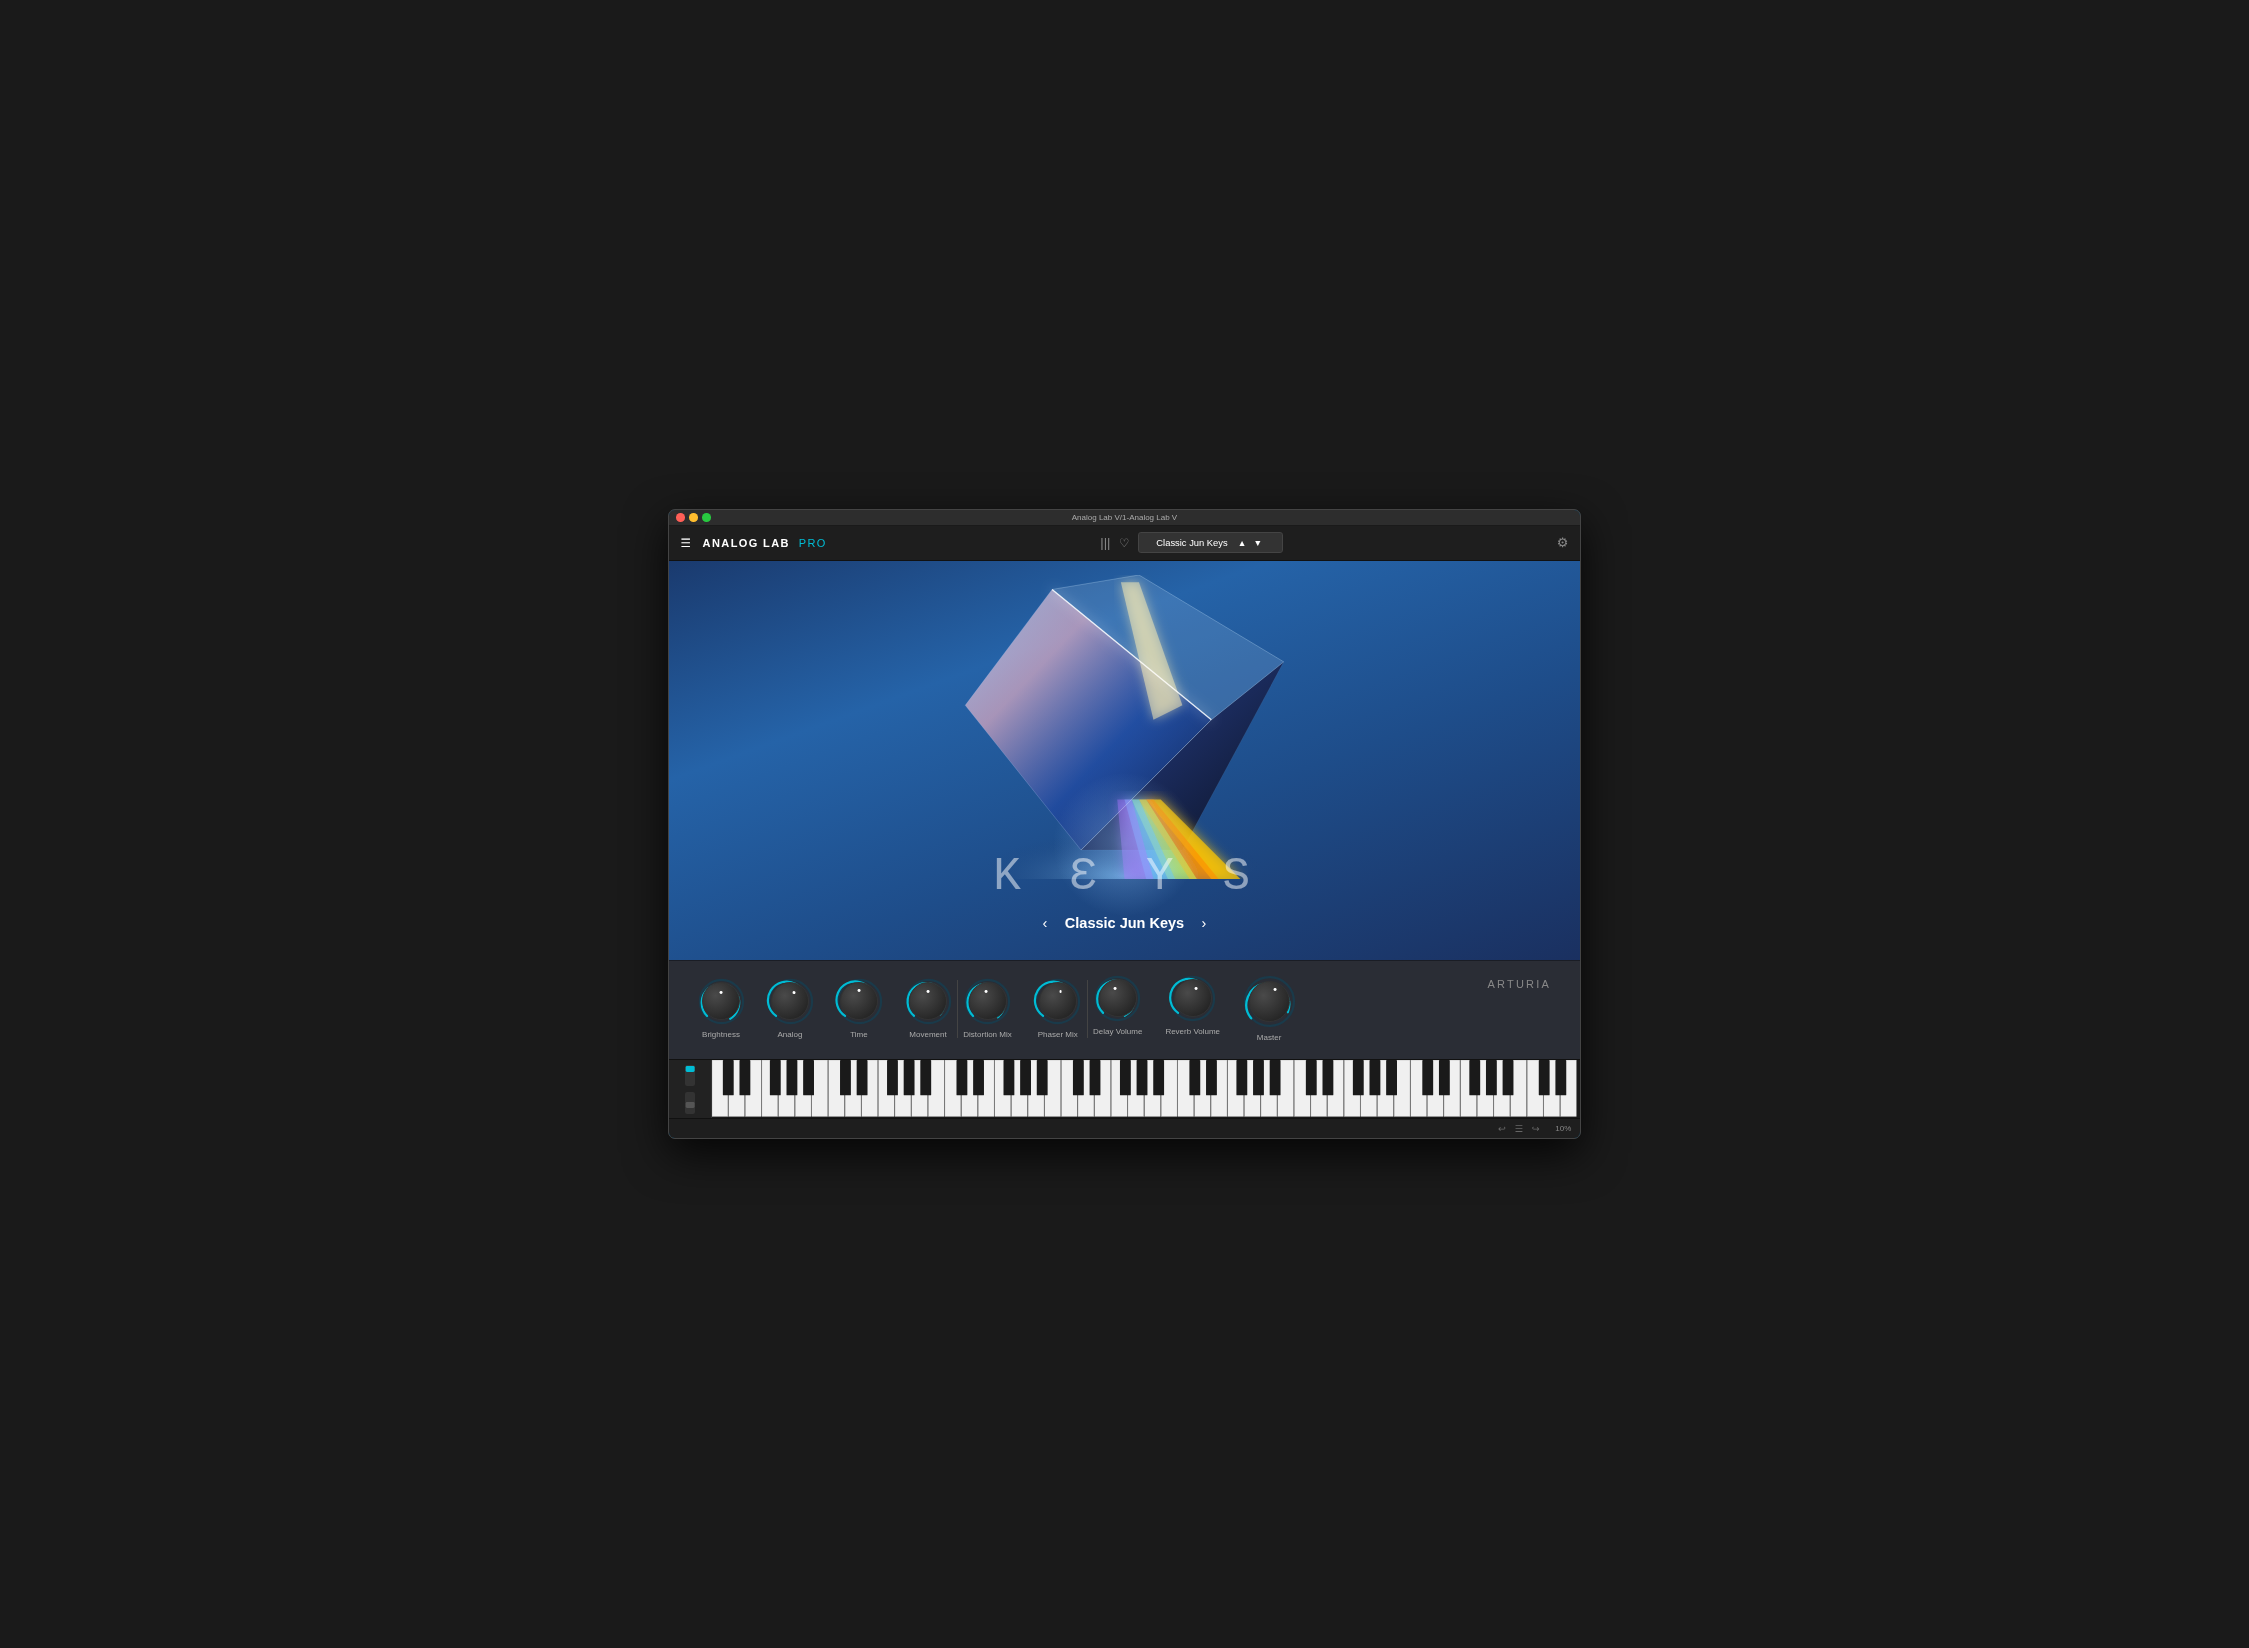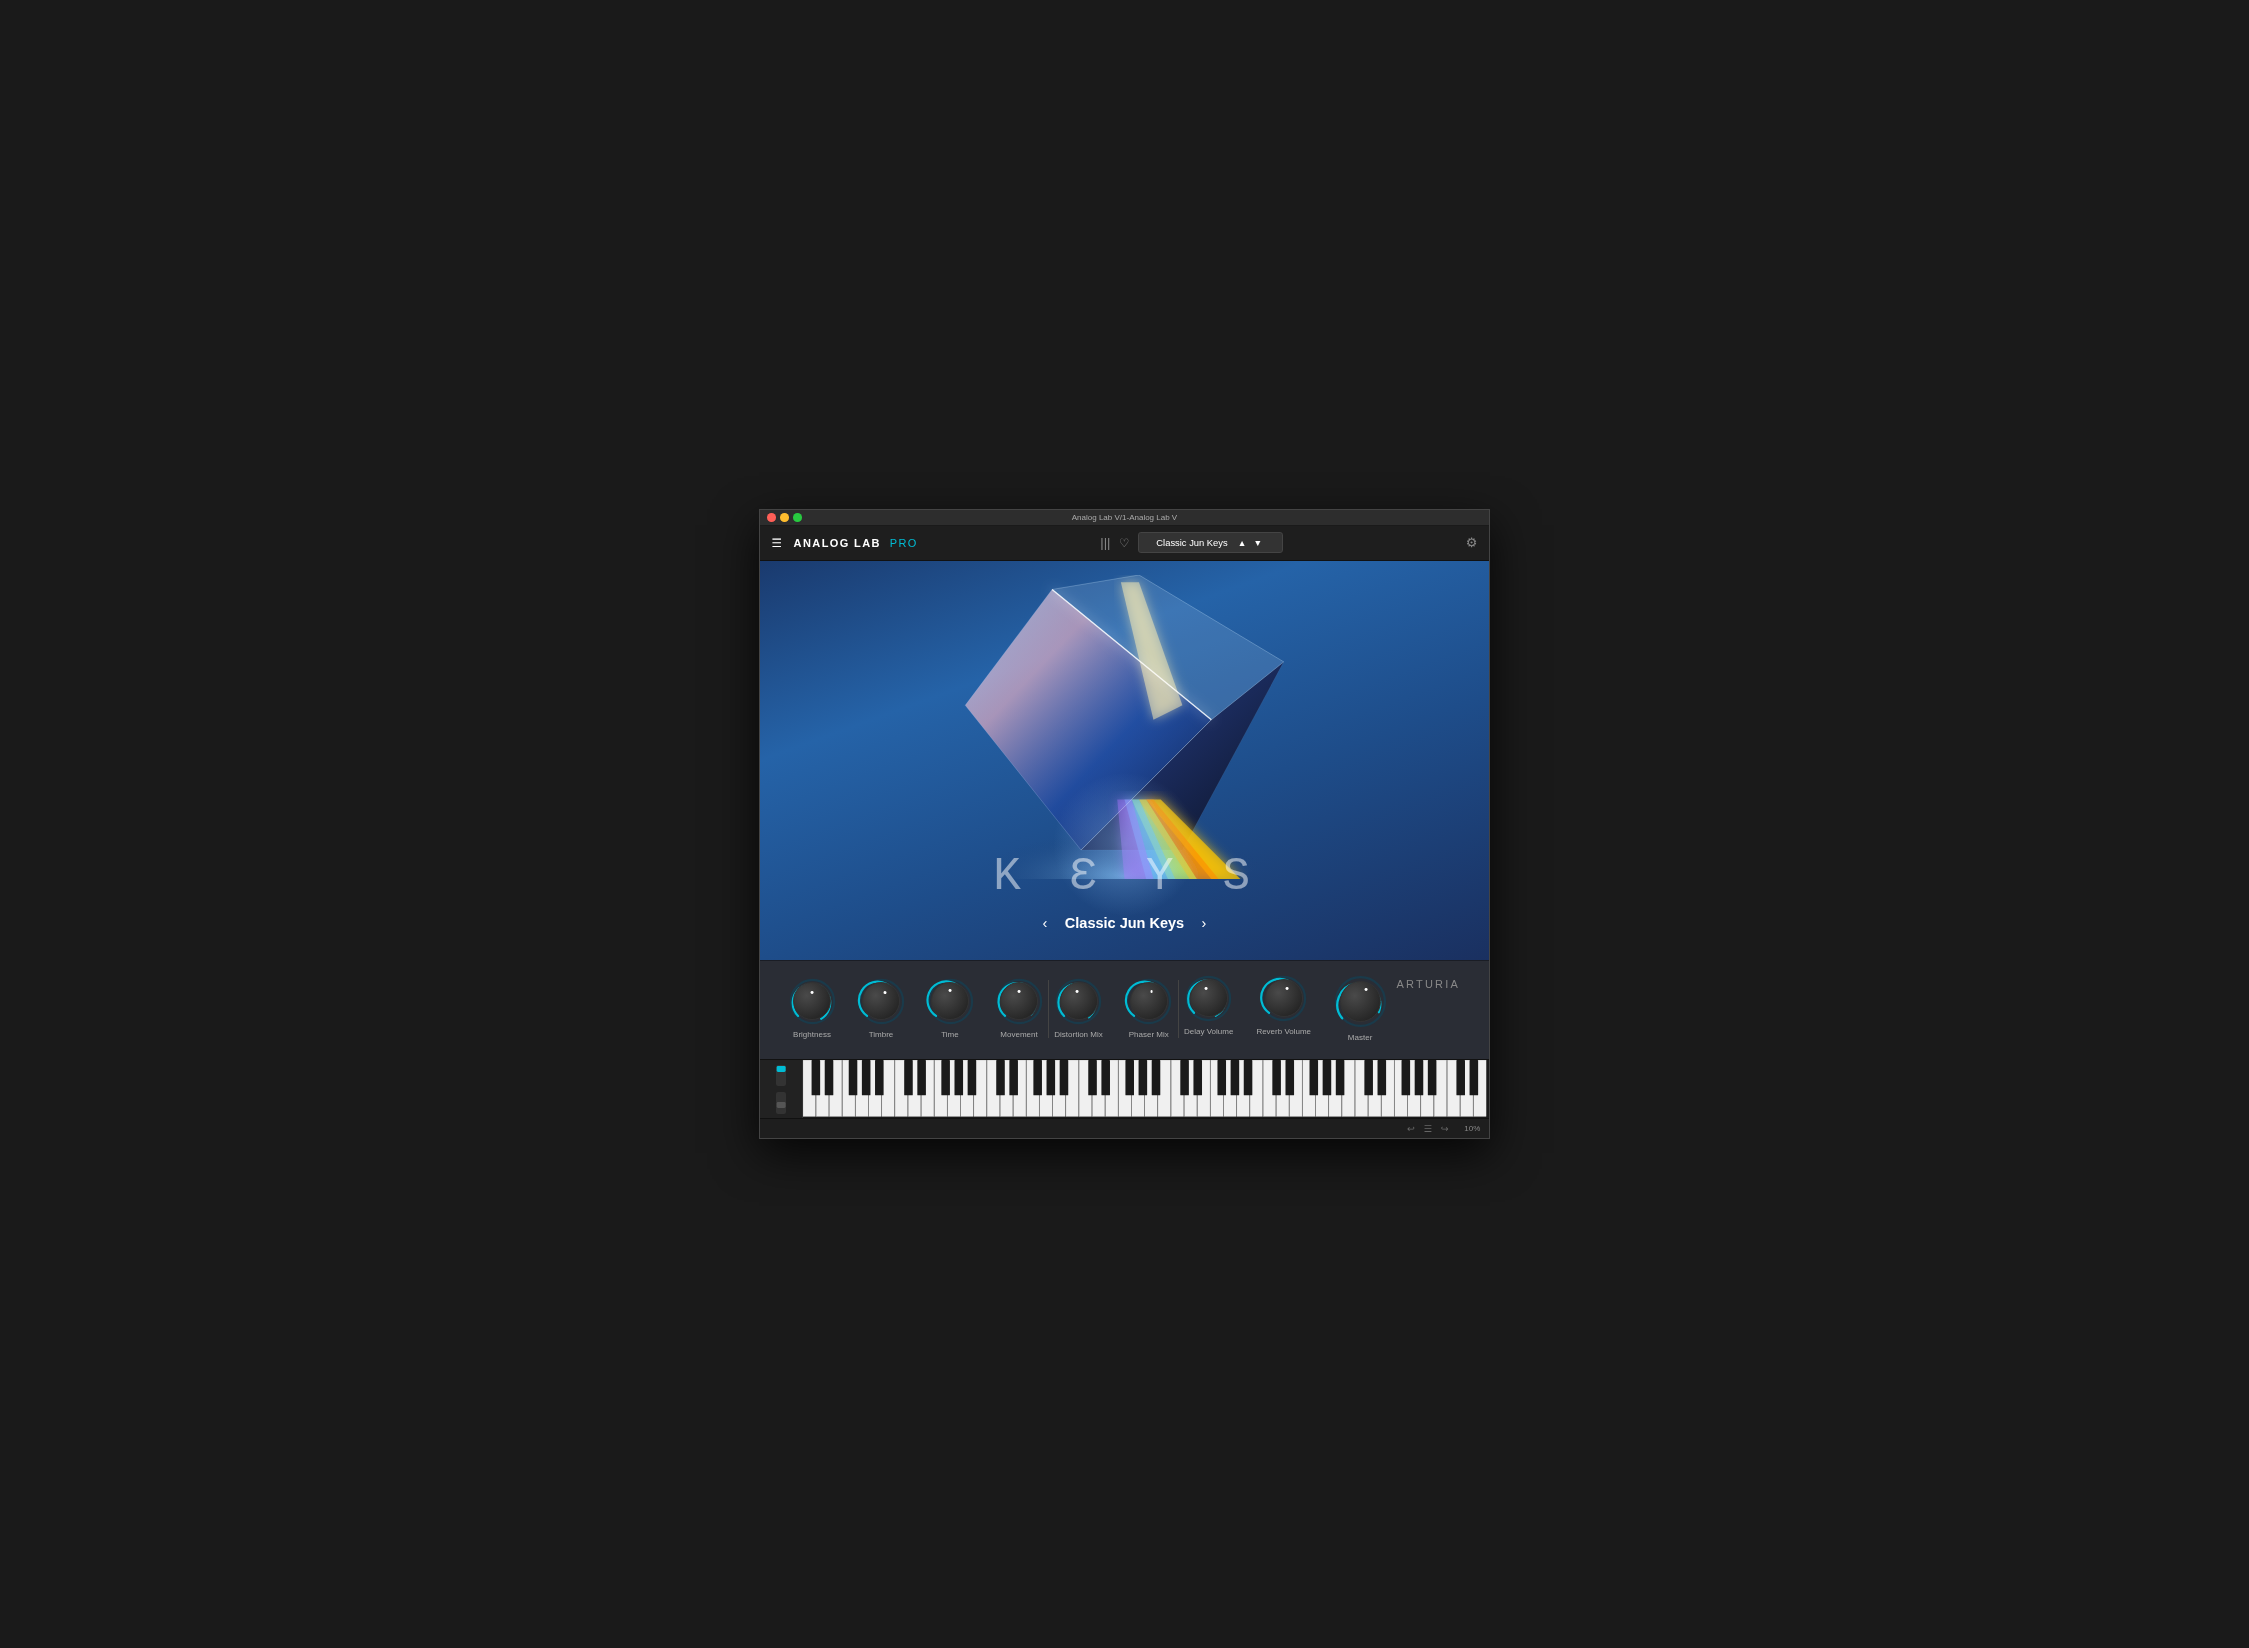--- a/index.html
+++ b/index.html
@@ -7,23 +7,23 @@
     body {
       background: #1a1a1a;
       display: flex;
       justify-content: center;
       align-items: center;
       min-height: 100vh;
       font-family: -apple-system, BlinkMacSystemFont, 'Helvetica Neue', Arial, sans-serif;
     }
 
     .app-window {
-      width: 731px;
+      width: 913px;
       background: #0c4a6e;
-      border-radius: 0;
+      border-radius: 7px;
       overflow: hidden;
       box-shadow: 0 14.5px 43px rgba(0,0,0,0.8);
       border: 0.7px solid #444;
     }
 
     
     .title-bar {
       background: #2d2d2d;
       height: 16px;
       display: flex;
@@ -518,21 +518,21 @@
         <div class="knob-container">
           <div class="knob-wrapper">
             <svg class="knob-svg" viewBox="0 0 68 68">
               <circle cx="34" cy="34" r="30" fill="none" stroke="#1a3a4a" stroke-width="3"></circle>
               <path d="M 14 54 A 26 26 0 1 1 52 44" fill="none" stroke="#00bcd4" stroke-width="3" stroke-linecap="round"></path>
             </svg>
             <div class="knob">
               <div class="knob-dot" style="top:7.2px; left:60%; transform:translateX(-50%) rotate(25deg);"></div>
             </div>
           </div>
-          <span class="knob-label">Timbre</span>
+          <span class="knob-label">Analog</span>
         </div>
 
         <div class="knob-container">
           <div class="knob-wrapper">
             <svg class="knob-svg" viewBox="0 0 68 68">
               <circle cx="34" cy="34" r="30" fill="none" stroke="#1a3a4a" stroke-width="3"></circle>
               <path d="M 14 54 A 26 26 0 1 1 54 34" fill="none" stroke="#00bcd4" stroke-width="3" stroke-linecap="round"></path>
             </svg>
             <div class="knob">
               <div class="knob-dot" style="top:5.8px; left:50%; transform:translateX(-50%);"></div>

